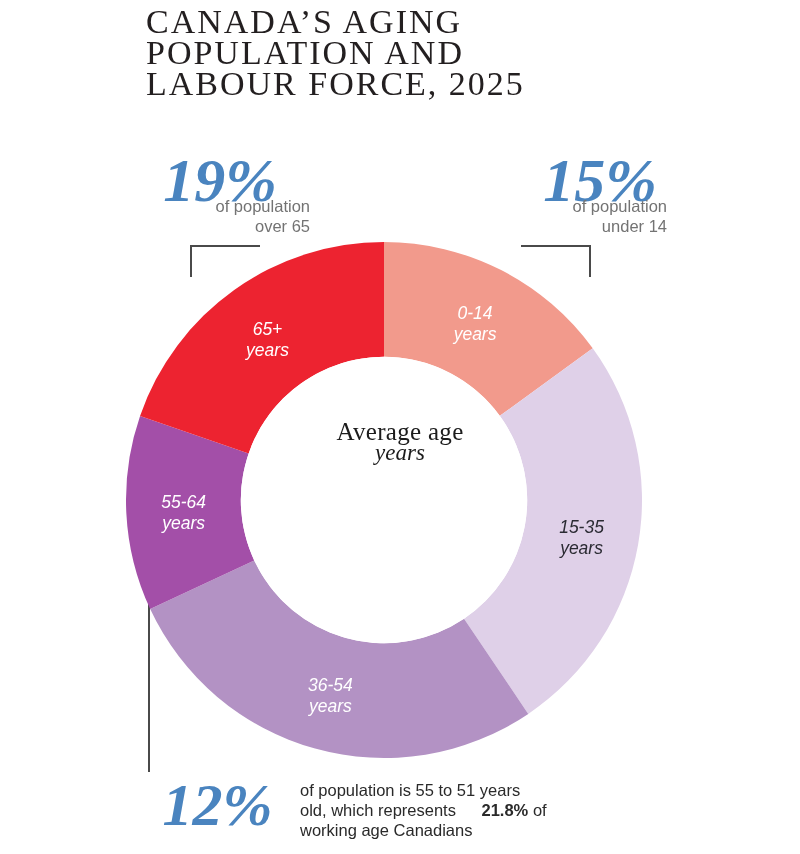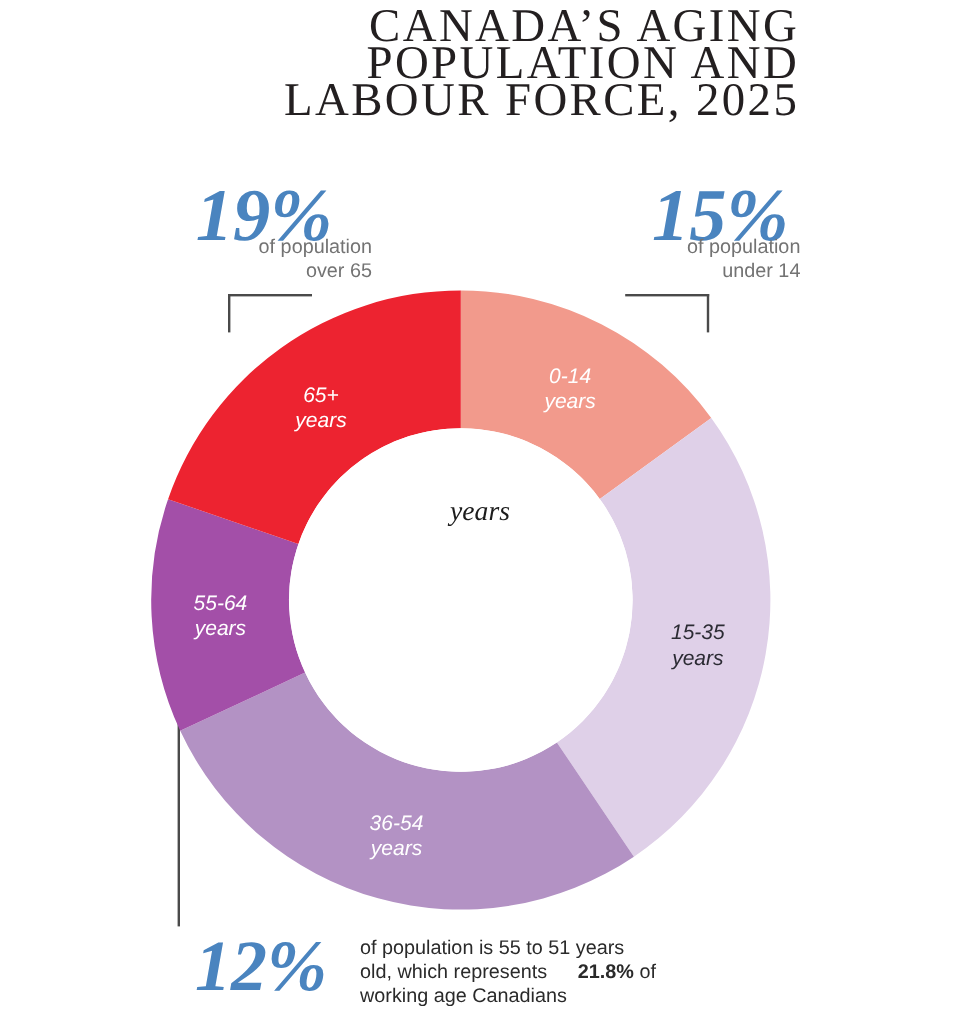--- a/index.html
+++ b/index.html
@@ -17,26 +17,26 @@
     color: #231f20;
   }
 
   
   #title {
     position: absolute;
     left: 146px;
     top: 6px;
     width: 520px;
     font-family: "Liberation Serif", serif;
-    font-size: 39px;
+    font-size: 34px;
     line-height: 31px;
     letter-spacing: 2.0px;
     color: #231f20;
     white-space: pre-line;
-    text-align: right;
+    text-align: left;
   }
 
   
   .stat-number {
     position: absolute;
     font-family: "Liberation Serif", serif;
     font-style: italic;
     font-weight: 700;
     font-size: 62px;
     line-height: 62px;
@@ -183,17 +183,18 @@
         <text class="slice-label light" x="351.0682242952544" y="79.26854628043435" fill="#ffffff"><tspan x="351.0682242952544" dy="0">0-14</tspan><tspan x="351.0682242952544" dy="21">years</tspan></text>
         <text class="slice-label dark" x="457.5475112154839" y="292.8329561990979" fill="#2b2b33"><tspan x="457.5475112154839" dy="0">15-35</tspan><tspan x="457.5475112154839" dy="21">years</tspan></text>
         <text class="slice-label light" x="206.39331795058206" y="451.29945076138375" fill="#ffffff"><tspan x="206.39331795058206" dy="0">36-54</tspan><tspan x="206.39331795058206" dy="21">years</tspan></text>
         <text class="slice-label light" x="59.679908475906245" y="268.4983311425533" fill="#ffffff"><tspan x="59.679908475906245" dy="0">55-64</tspan><tspan x="59.679908475906245" dy="21">years</tspan></text>
         <text class="slice-label light" x="143.51389059916391" y="94.69249759531422" fill="#ffffff"><tspan x="143.51389059916391" dy="0">65+</tspan><tspan x="143.51389059916391" dy="21">years</tspan></text>
       </g>
   </svg>
 </div>
 
 <div id="center-block">
+  <div id="center-title">Average age</div>
   <div id="center-unit">years</div>
 </div>
 
 <div class="stat-number" id="stat-bottom-number">12%</div>
 <div id="stat-bottom-caption"><span>of population is 55 to 51 years old, which represents </span><b>21.8%</b><span> of working age Canadians</span></div>
 
 </body></html>

